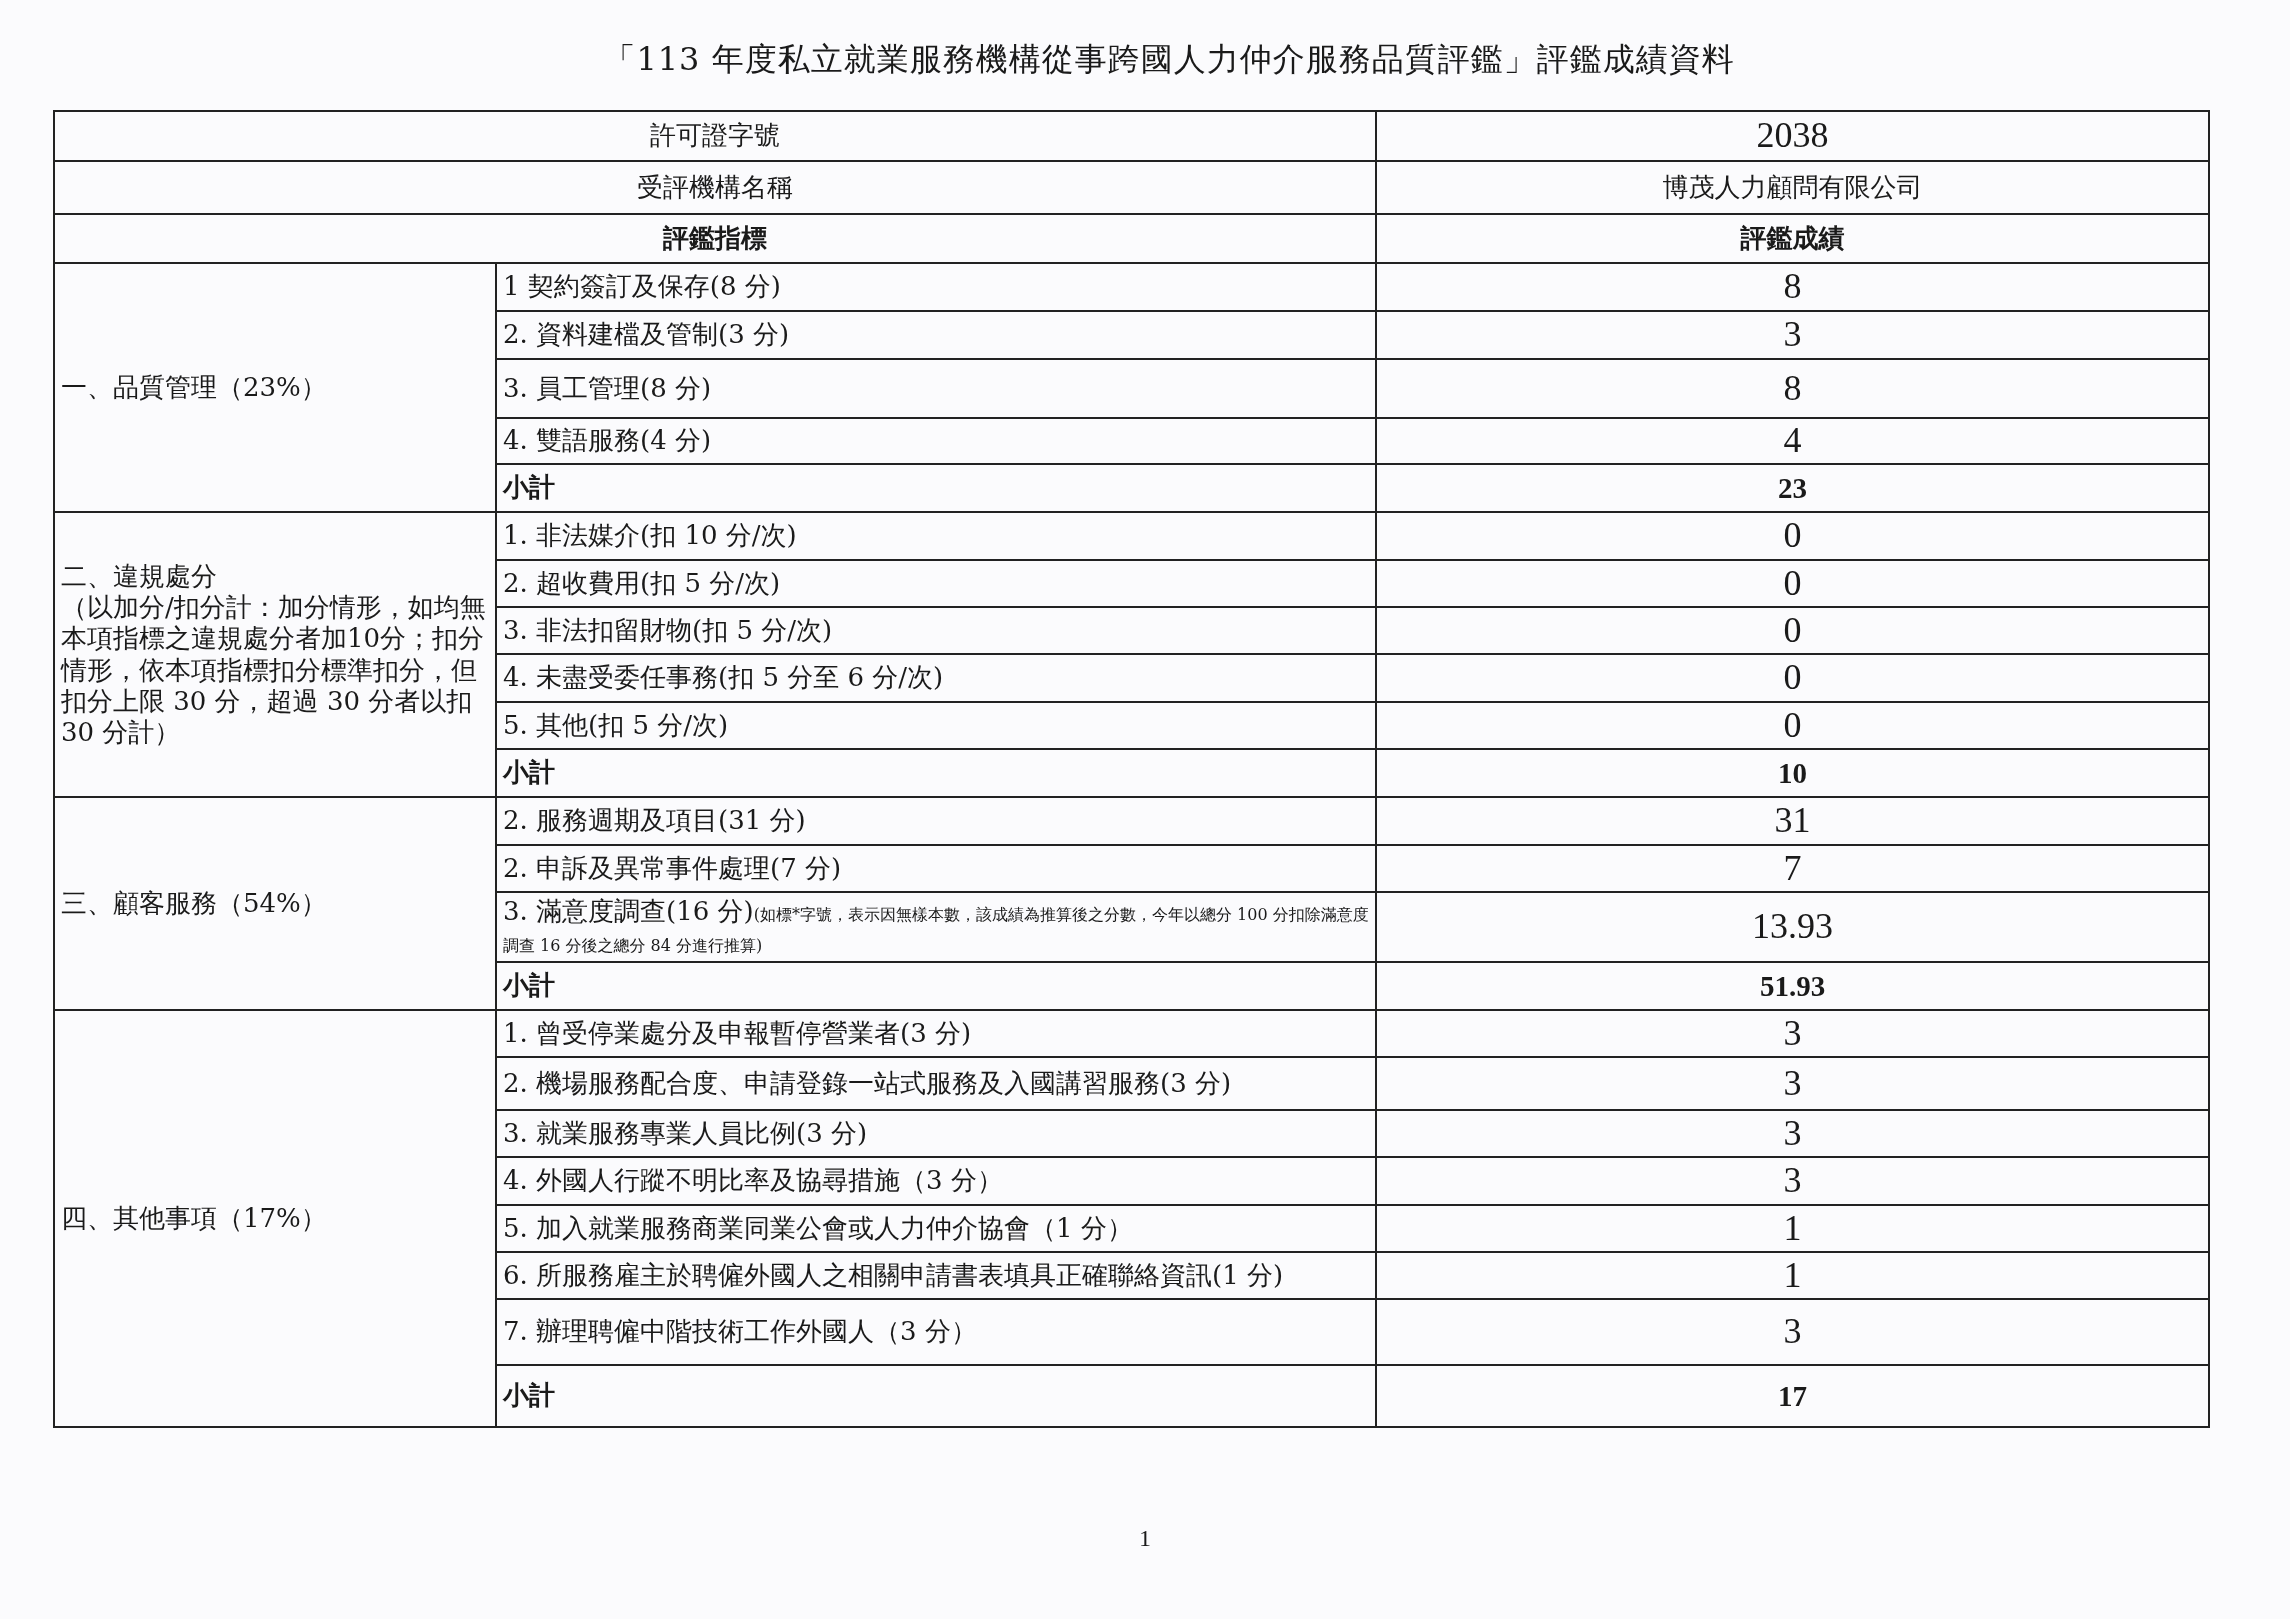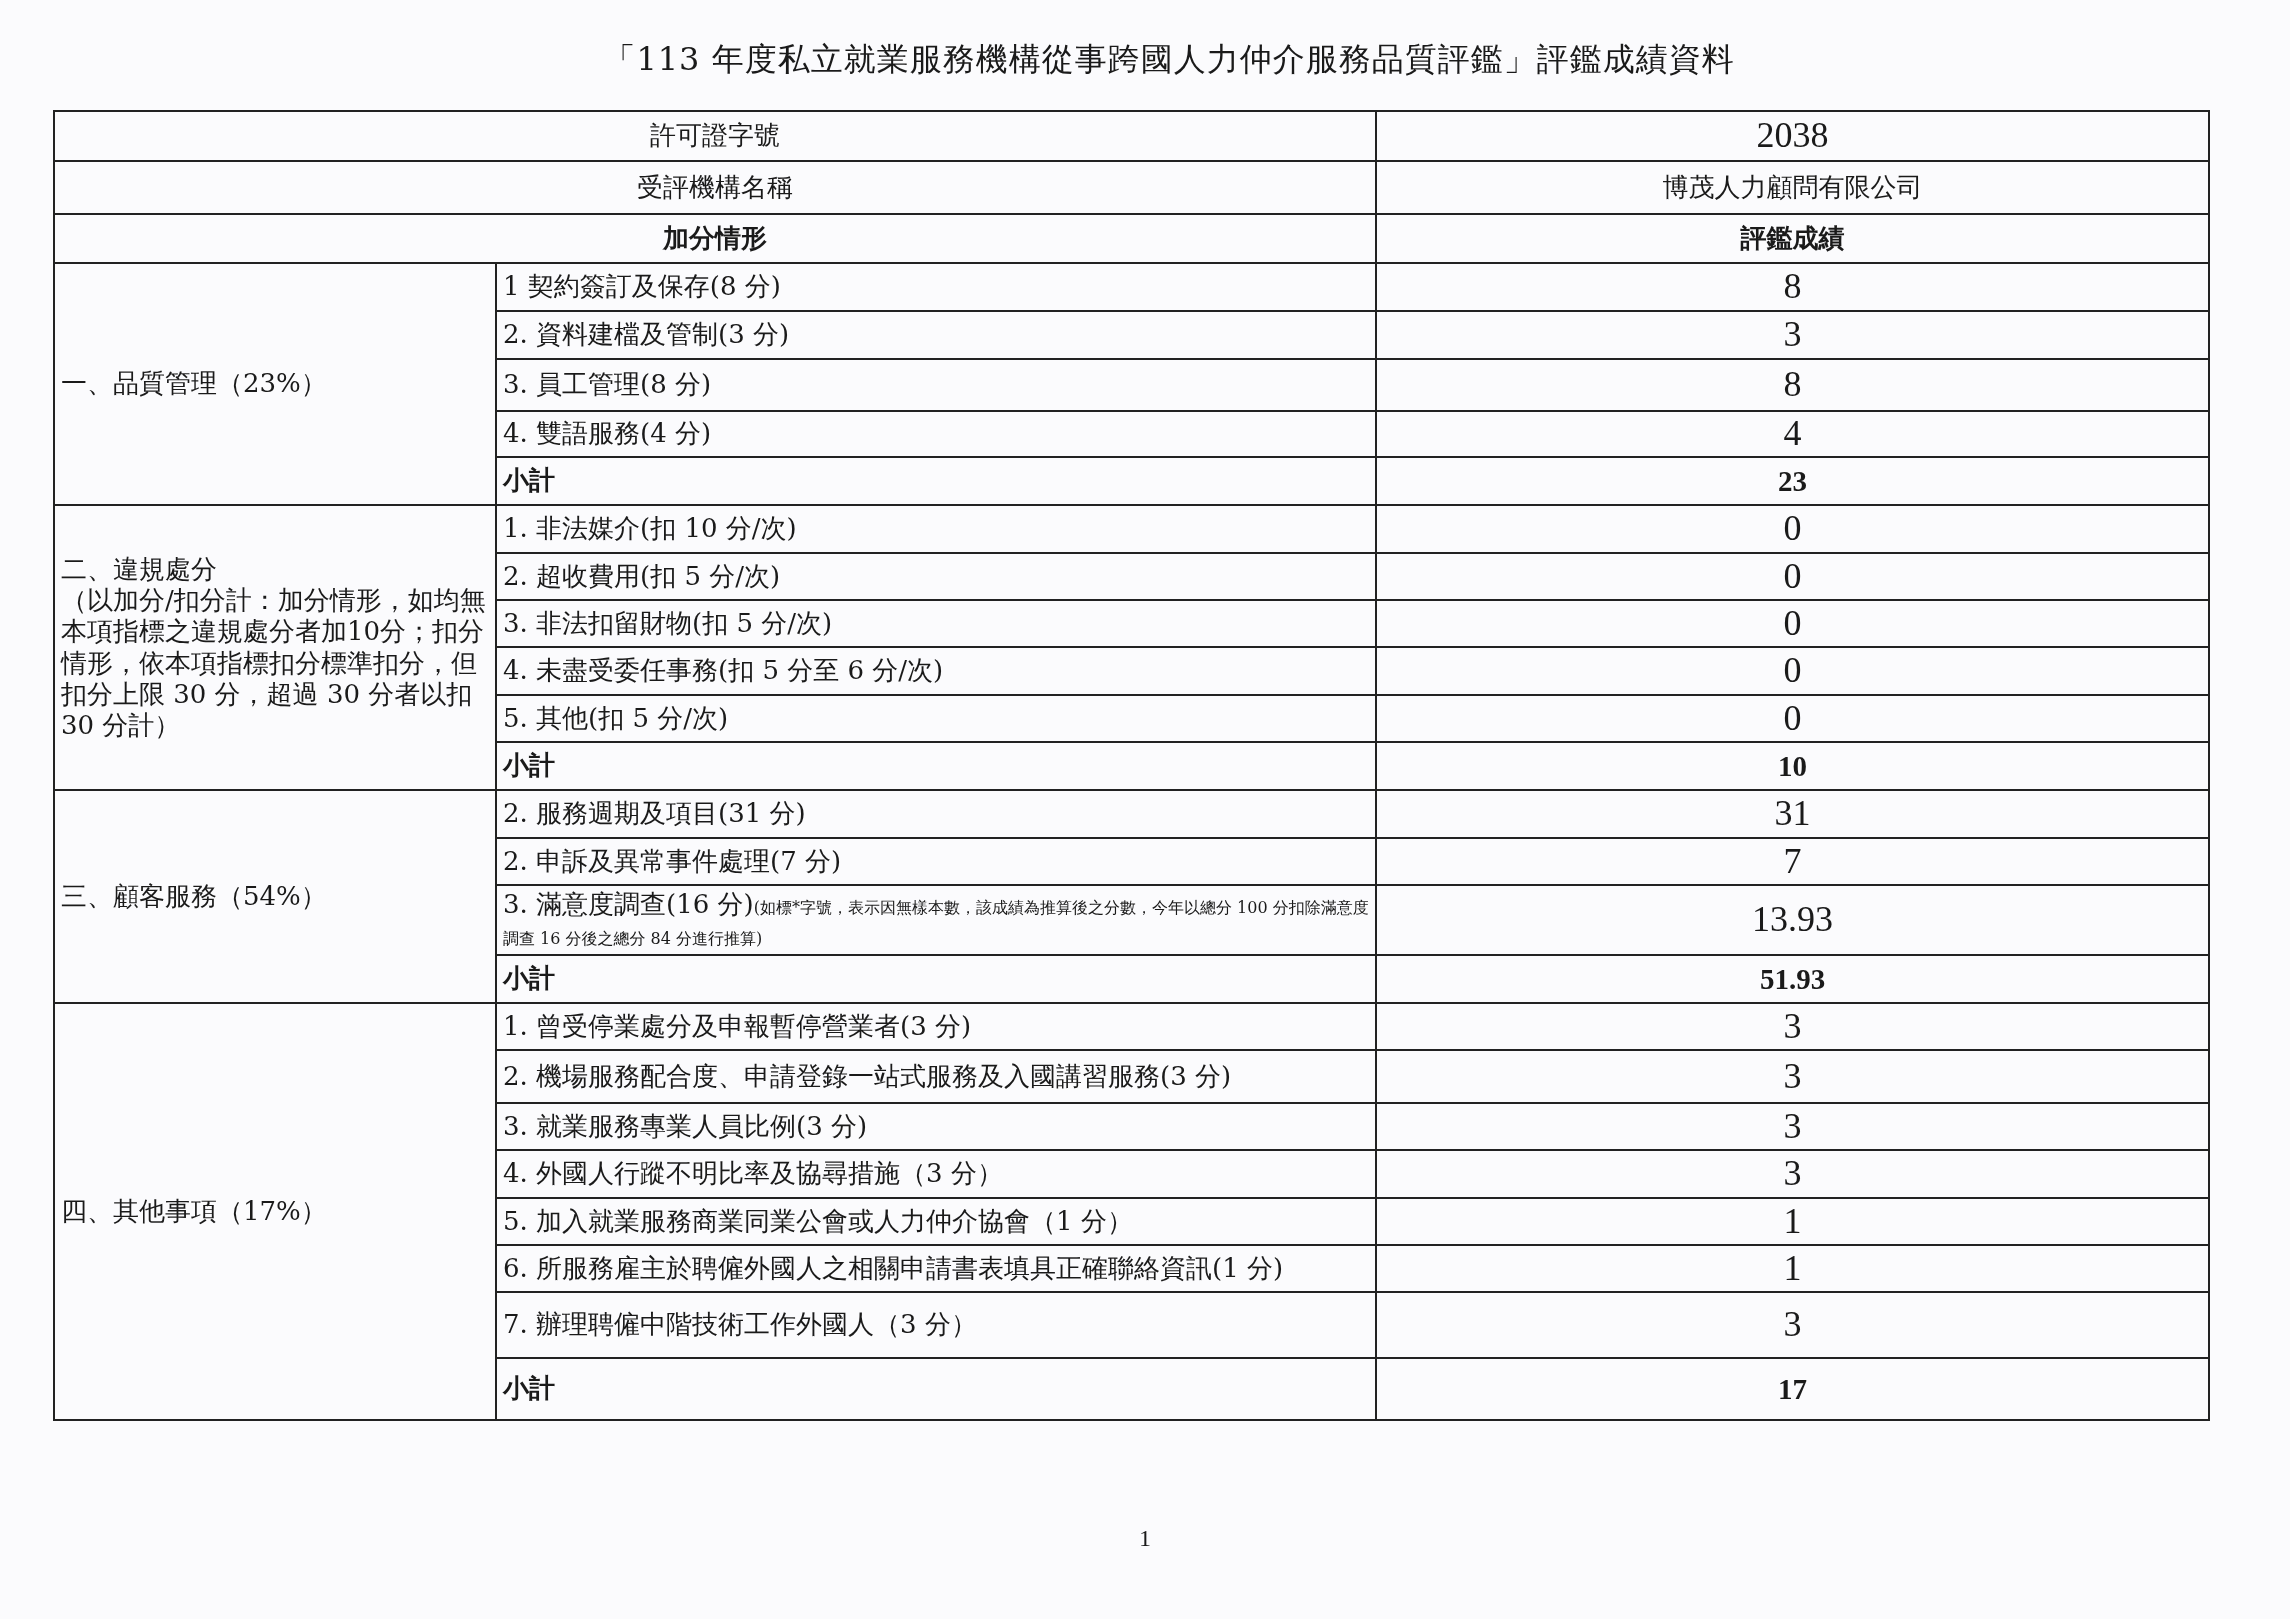--- a/index.html
+++ b/index.html
@@ -57,34 +57,34 @@
   <tbody>
     <tr style="height:50px">
       <td colspan="2" class="center">許可證字號</td>
       <td class="value">2038</td>
     </tr>
     <tr style="height:53px">
       <td colspan="2" class="center">受評機構名稱</td>
       <td class="center">博茂人力顧問有限公司</td>
     </tr>
     <tr style="height:49px">
-      <td colspan="2" class="center bold">加分情形</td>
+      <td colspan="2" class="center bold">評鑑指標</td>
       <td class="center bold">評鑑成績</td>
     </tr>
 
     <tr style="height:48px">
       <td rowspan="5" class="group">一、品質管理（23%）</td>
       <td>1 契約簽訂及保存(8 分)</td>
       <td class="value">8</td>
     </tr>
     <tr style="height:48px">
       <td>2. 資料建檔及管制(3 分)</td>
       <td class="value">3</td>
     </tr>
-    <tr style="height:52px">
+    <tr style="height:59px">
       <td>3. 員工管理(8 分)</td>
       <td class="value">8</td>
     </tr>
     <tr style="height:46px">
       <td>4. 雙語服務(4 分)</td>
       <td class="value">4</td>
     </tr>
     <tr style="height:48px">
       <td class="bold">小計</td>
       <td class="value bold">23</td>

